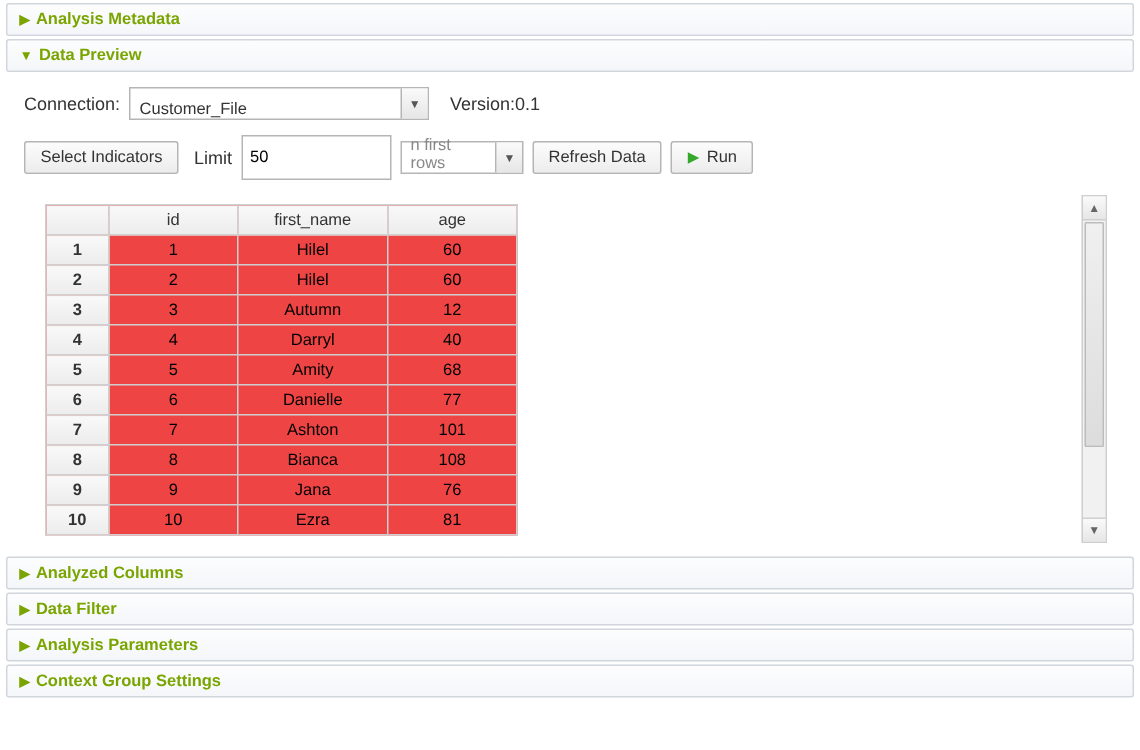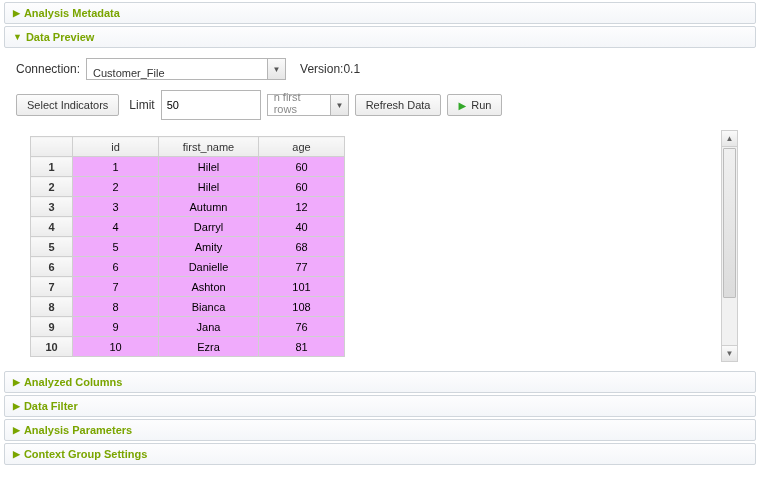--- a/index.html
+++ b/index.html
@@ -84,21 +84,21 @@
   padding: 0 5px;
   font-size: 11px;
   background: #fff;
 }
 .table-wrap {
   position: relative;
   margin: 6px 4px 0 14px;
 }
 .grid {
   border-collapse: collapse;
-  background: #f0abfc;
+  background: #ef4444;
 }
 .grid th, .grid td {
   border: 1px solid #cfcfcf;
   font-size: 11px;
   text-align: center;
   height: 20px;
   padding: 0;
 }
 .grid th {
   background: linear-gradient(#f9f9f9, #ececec);

